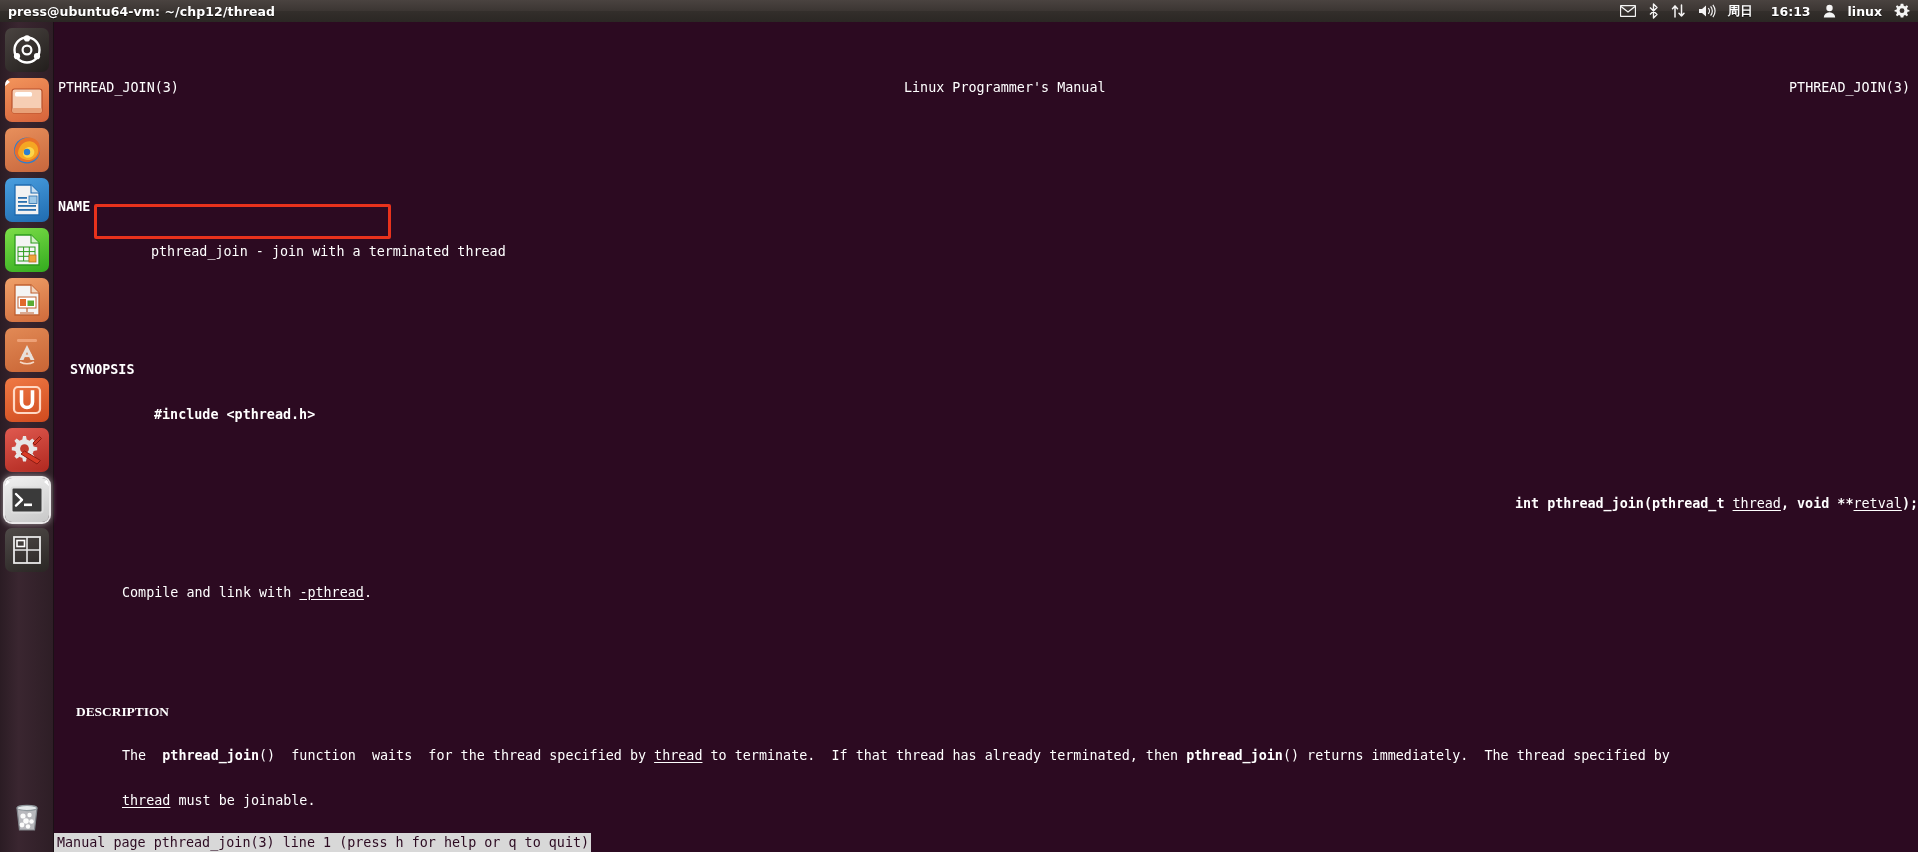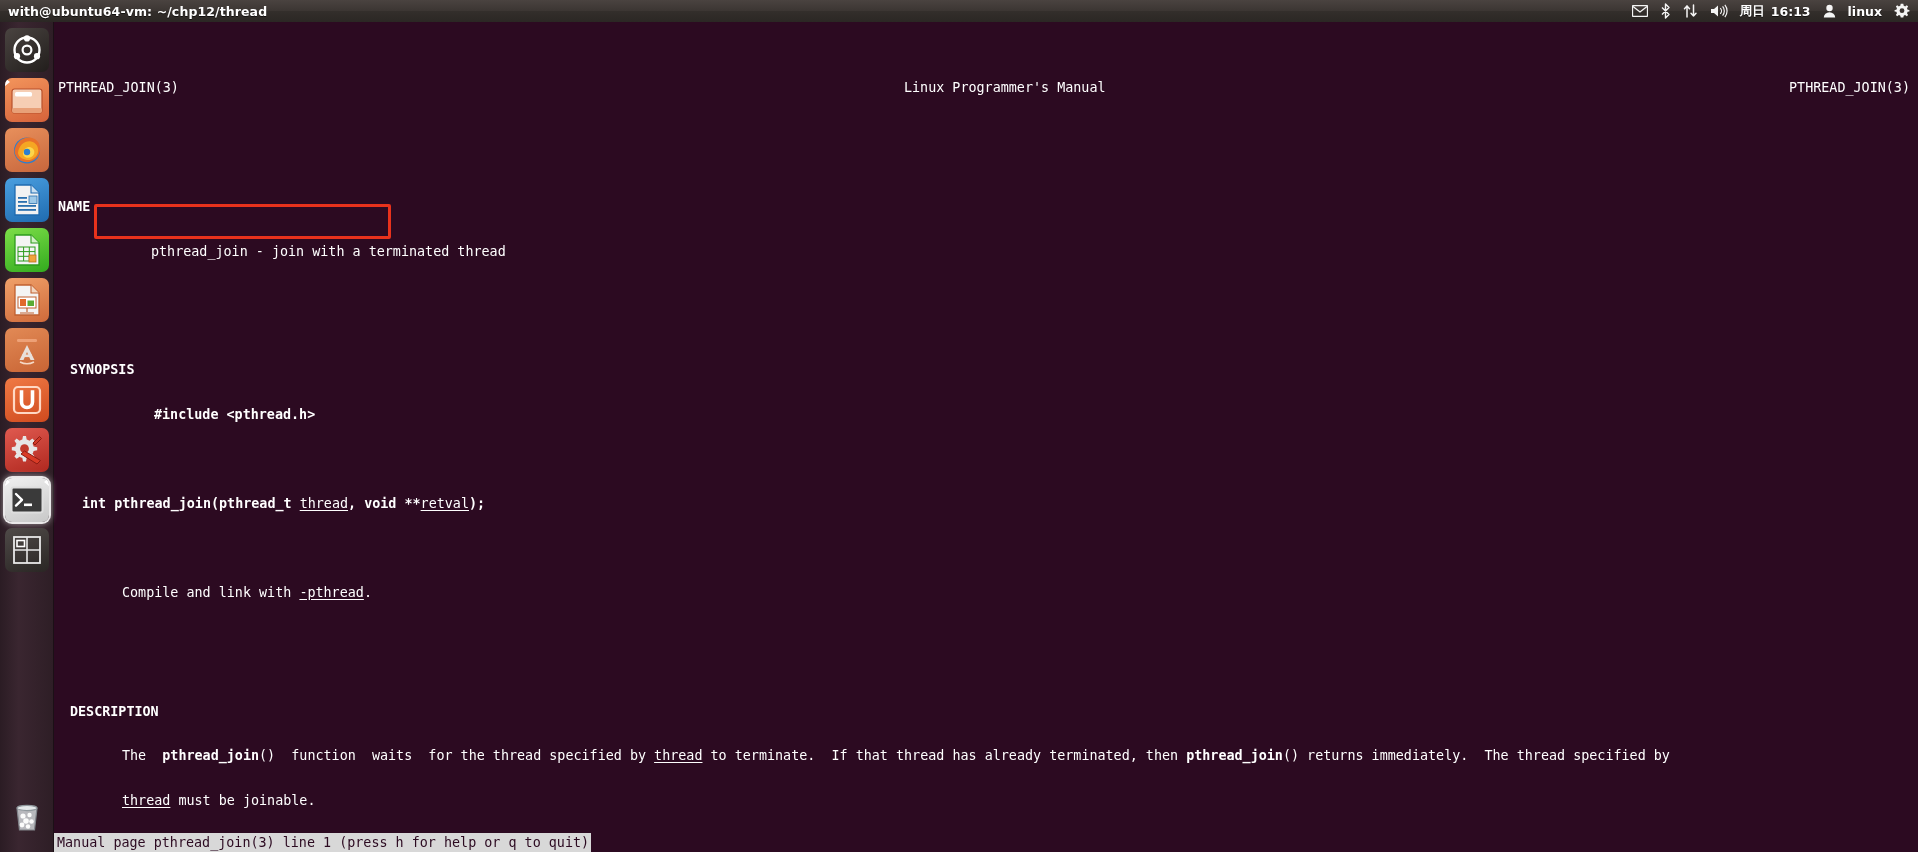--- a/index.html
+++ b/index.html
@@ -17,21 +17,21 @@
     display: flex; align-items: center;
     color: #ffffff;
     font-family: "DejaVu Sans", sans-serif;
     font-size: 12.5px; font-weight: bold;
     z-index: 50;
   }
   #window-title { margin-left: 8px; letter-spacing: .1px; text-shadow: 0 1px 0 rgba(0,0,0,.6); white-space: nowrap; }
   #tray { margin-left: auto; display: flex; align-items: center; gap: 12px; padding-right: 8px; }
   .tray-ic { display: inline-flex; align-items: center; justify-content: center; height: 16px; opacity: .95; }
   .tray-txt { font-size: 12.5px; font-weight: bold; text-shadow: 0 1px 0 rgba(0,0,0,.6); }
-  #tray-clock { display:flex; align-items:center; gap:6px; }
+  #tray-clock { display:flex; align-items:center; gap:18px; }
 
   
   #launcher {
     position: absolute; left: 0; top: 22px; width: 54px; height: 830px;
     background: linear-gradient(to right, #2b1c24 0%, #3a2630 35%, #2e1e26 100%);
     border-right: 1px solid #1b1016;
     z-index: 40;
   }
   .lnch { position: absolute; left: 5px; width: 44px; height: 44px; border-radius: 7px; overflow: hidden; }
   .lnch-inner { position: absolute; inset: 0; display:flex; align-items:center; justify-content:center; }
@@ -76,21 +76,21 @@
     font-family: "DejaVu Sans Mono", monospace;
     font-size: 13.4px; line-height: 17px;
     padding: 1px 2px 1px 3px;
     white-space: pre;
   }
 </style>
 </head>
 <body>
 
 <div id="top-panel">
-  <div id="window-title">with@ubuntu64-vm: ~/chp12/thread</div>
+  <div id="window-title">press@ubuntu64-vm: ~/chp12/thread</div>
 
   <div id="tray">
     <span class="tray-ic">
       <svg width="16" height="12" viewBox="0 0 16 12">
           <rect x="0.5" y="0.5" width="15" height="11" rx="1" fill="none" stroke="#fff" stroke-width="1.3"></rect>
           <path d="M1 1.5 L8 7 L15 1.5" fill="none" stroke="#fff" stroke-width="1.3"></path>
         </svg>
     </span>
     <span class="tray-ic">
       <svg width="11" height="16" viewBox="0 0 11 16">
@@ -297,27 +297,27 @@
 
     
     <div class="ln b" style="padding-left:4px;">NAME</div>
     <div class="ln" style="padding-left:89px;margin-left:8px;">pthread_join - join with a terminated thread</div>
     <div class="blank"></div>
 
     
     <div class="ln b" style="padding-left:16px;">SYNOPSIS</div>
     <div class="ln b" style="padding-left:100px;">#include &lt;pthread.h&gt;</div>
     <div class="blank"></div>
-    <div class="ln" style="padding-left:28px;"><span class="b">int pthread_join(pthread_t </span><span class="u">thread</span><span class="b">, </span><span class="b">void</span><span class="b"> **</span><span class="u">retval</span><span class="b">);</span></div>
+    <div class="ln" style="padding-left:28px;text-align:right;"><span class="b">int pthread_join(pthread_t </span><span class="u">thread</span><span class="b">, </span><span class="b">void</span><span class="b"> **</span><span class="u">retval</span><span class="b">);</span></div>
     <div class="blank"></div>
     <div class="ln" style="padding-left:68px;"><span>Compile and link with </span><span class="u">-pthread</span><span>.</span></div>
     <div class="blank"></div>
 
     
-    <div class="ln b" style="padding-left:16px;">DESCRIPTION</div>
+    <div class="ln b" style="padding-left:22px;font-family:Liberation Serif, serif;">DESCRIPTION</div>
     <div class="ln" style="padding-left:68px;"><span>The  </span><span class="b">pthread_join</span><span>()  function  waits  for the thread specified by </span><span class="u">thread</span><span> to terminate.  If that thread has already terminated, then </span><span class="b">pthread_join</span><span>() returns immediately.  The thread specified by</span></div>
     <div class="ln" style="padding-left:68px;"><span class="u">thread</span><span> must be joinable.</span></div>
     <div class="blank"></div>
     
     
     
     
     
     
 

